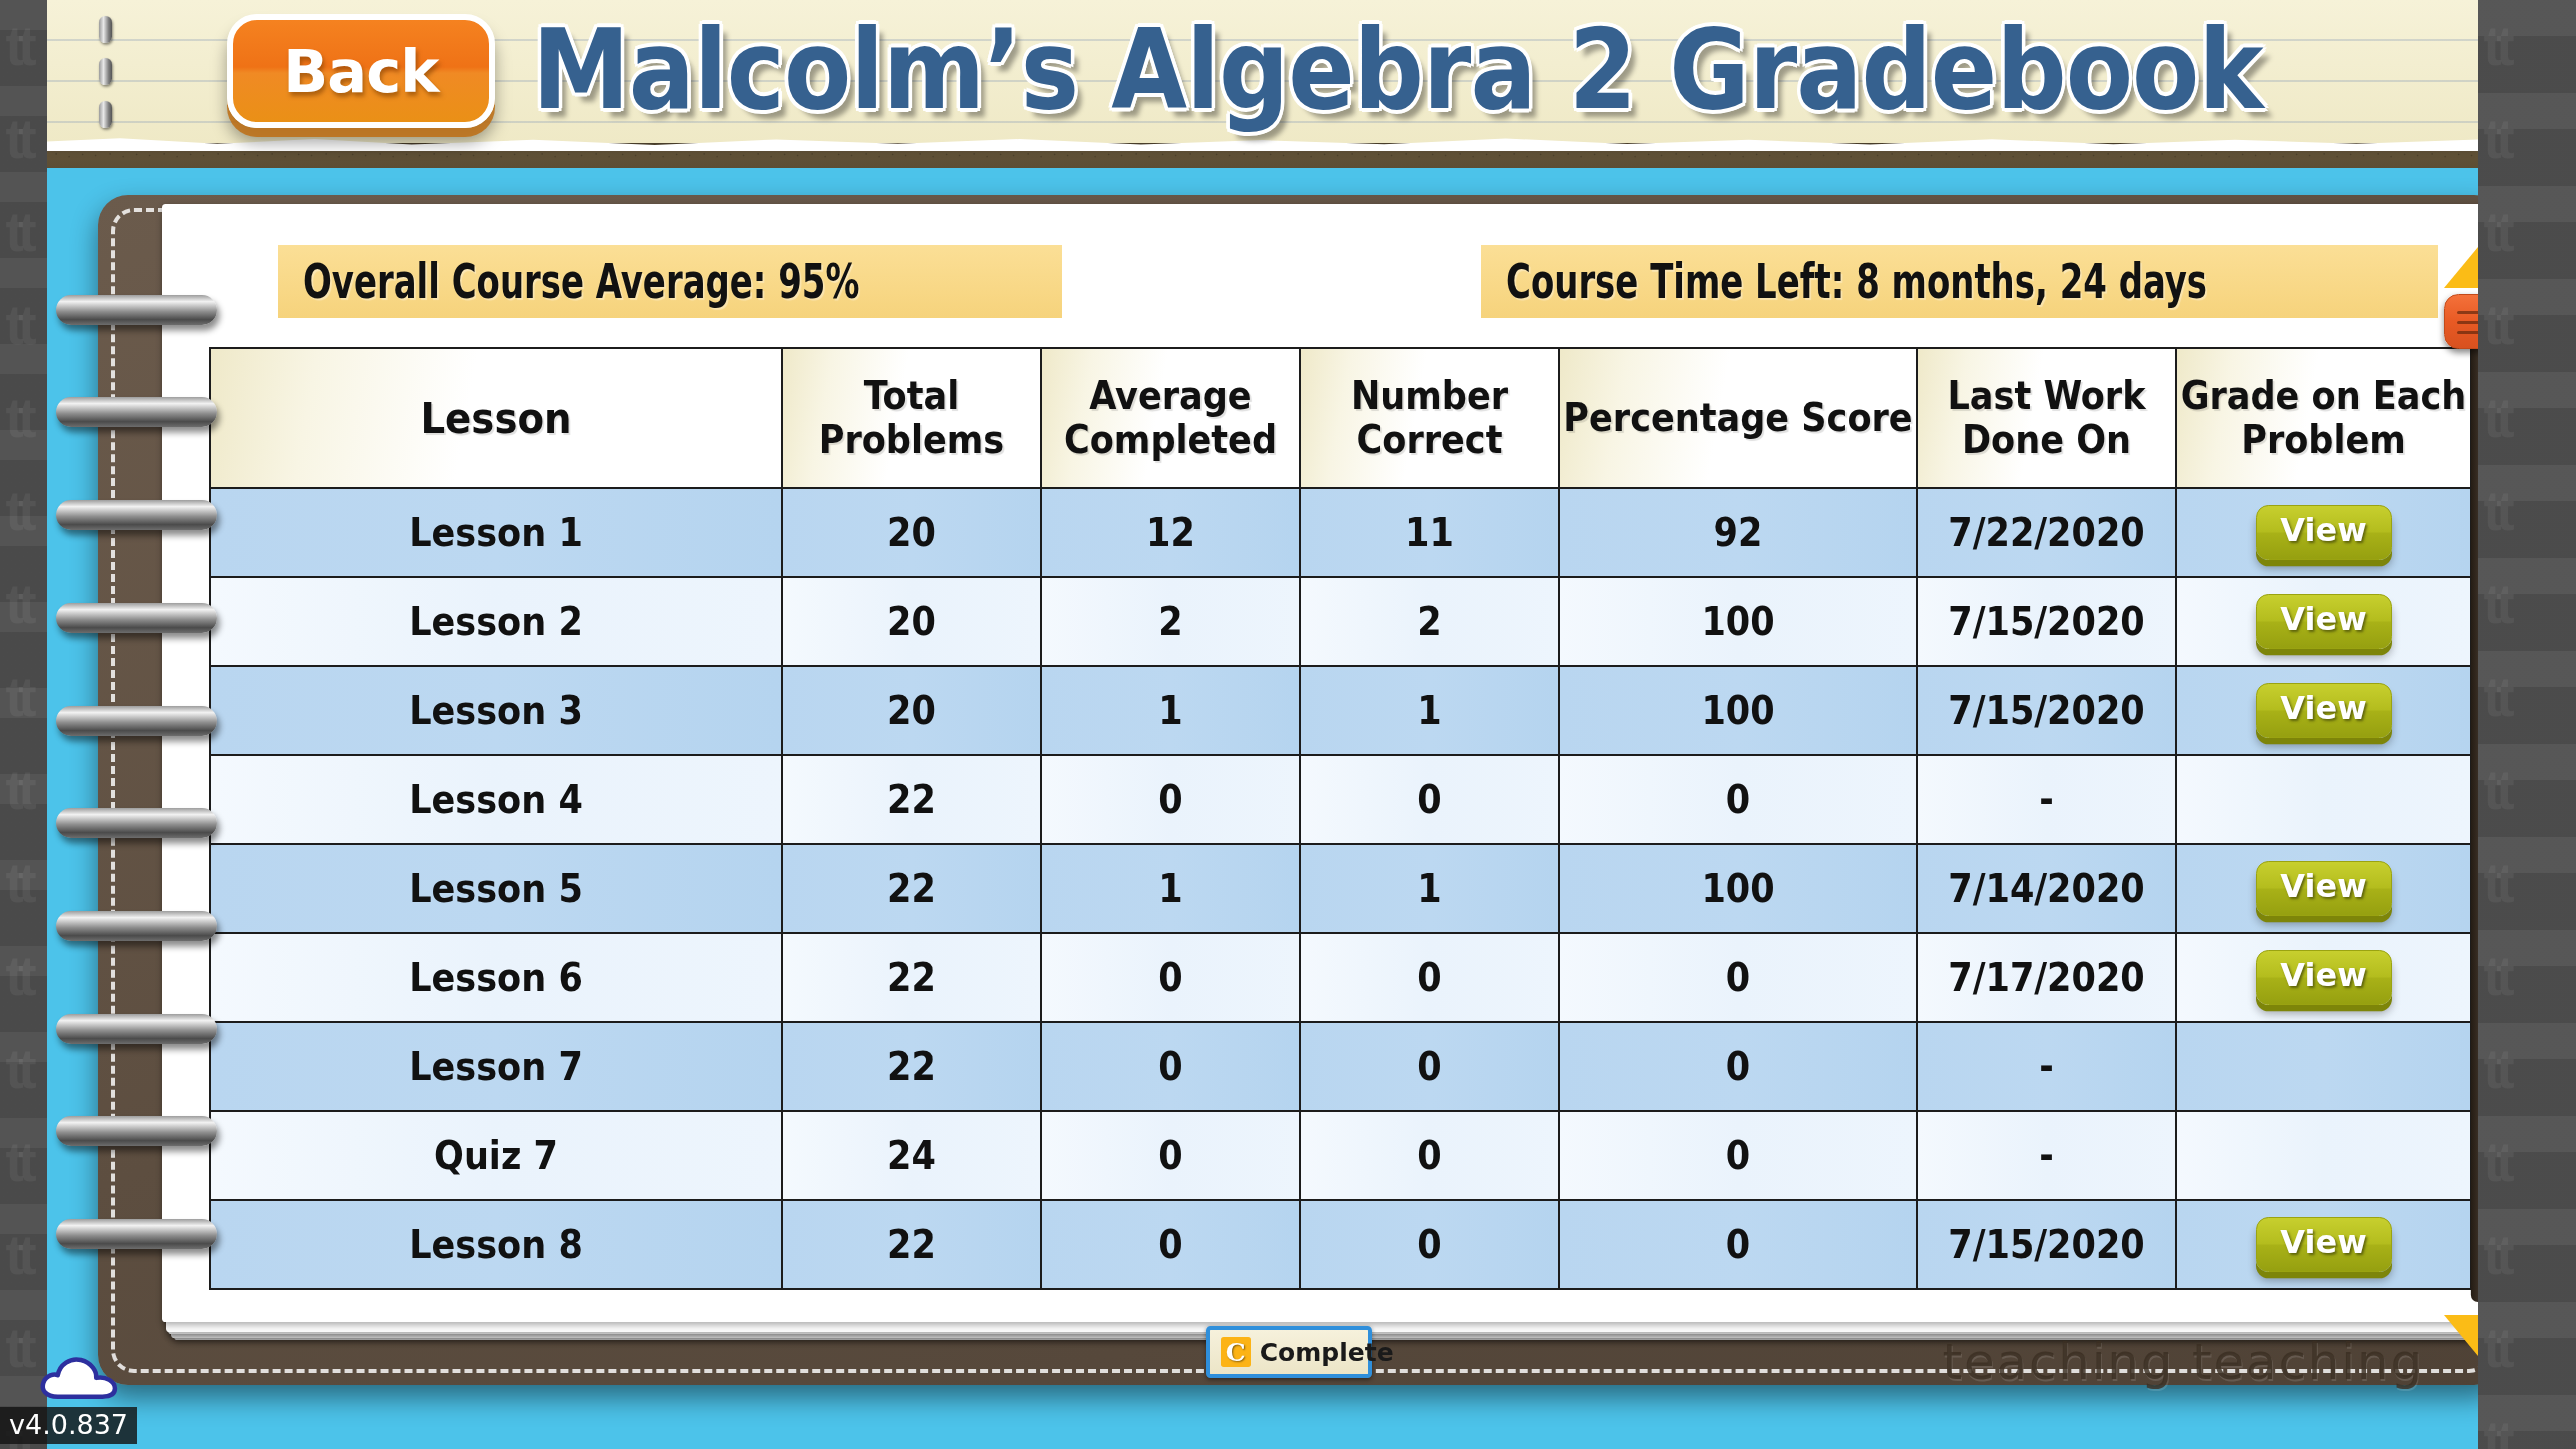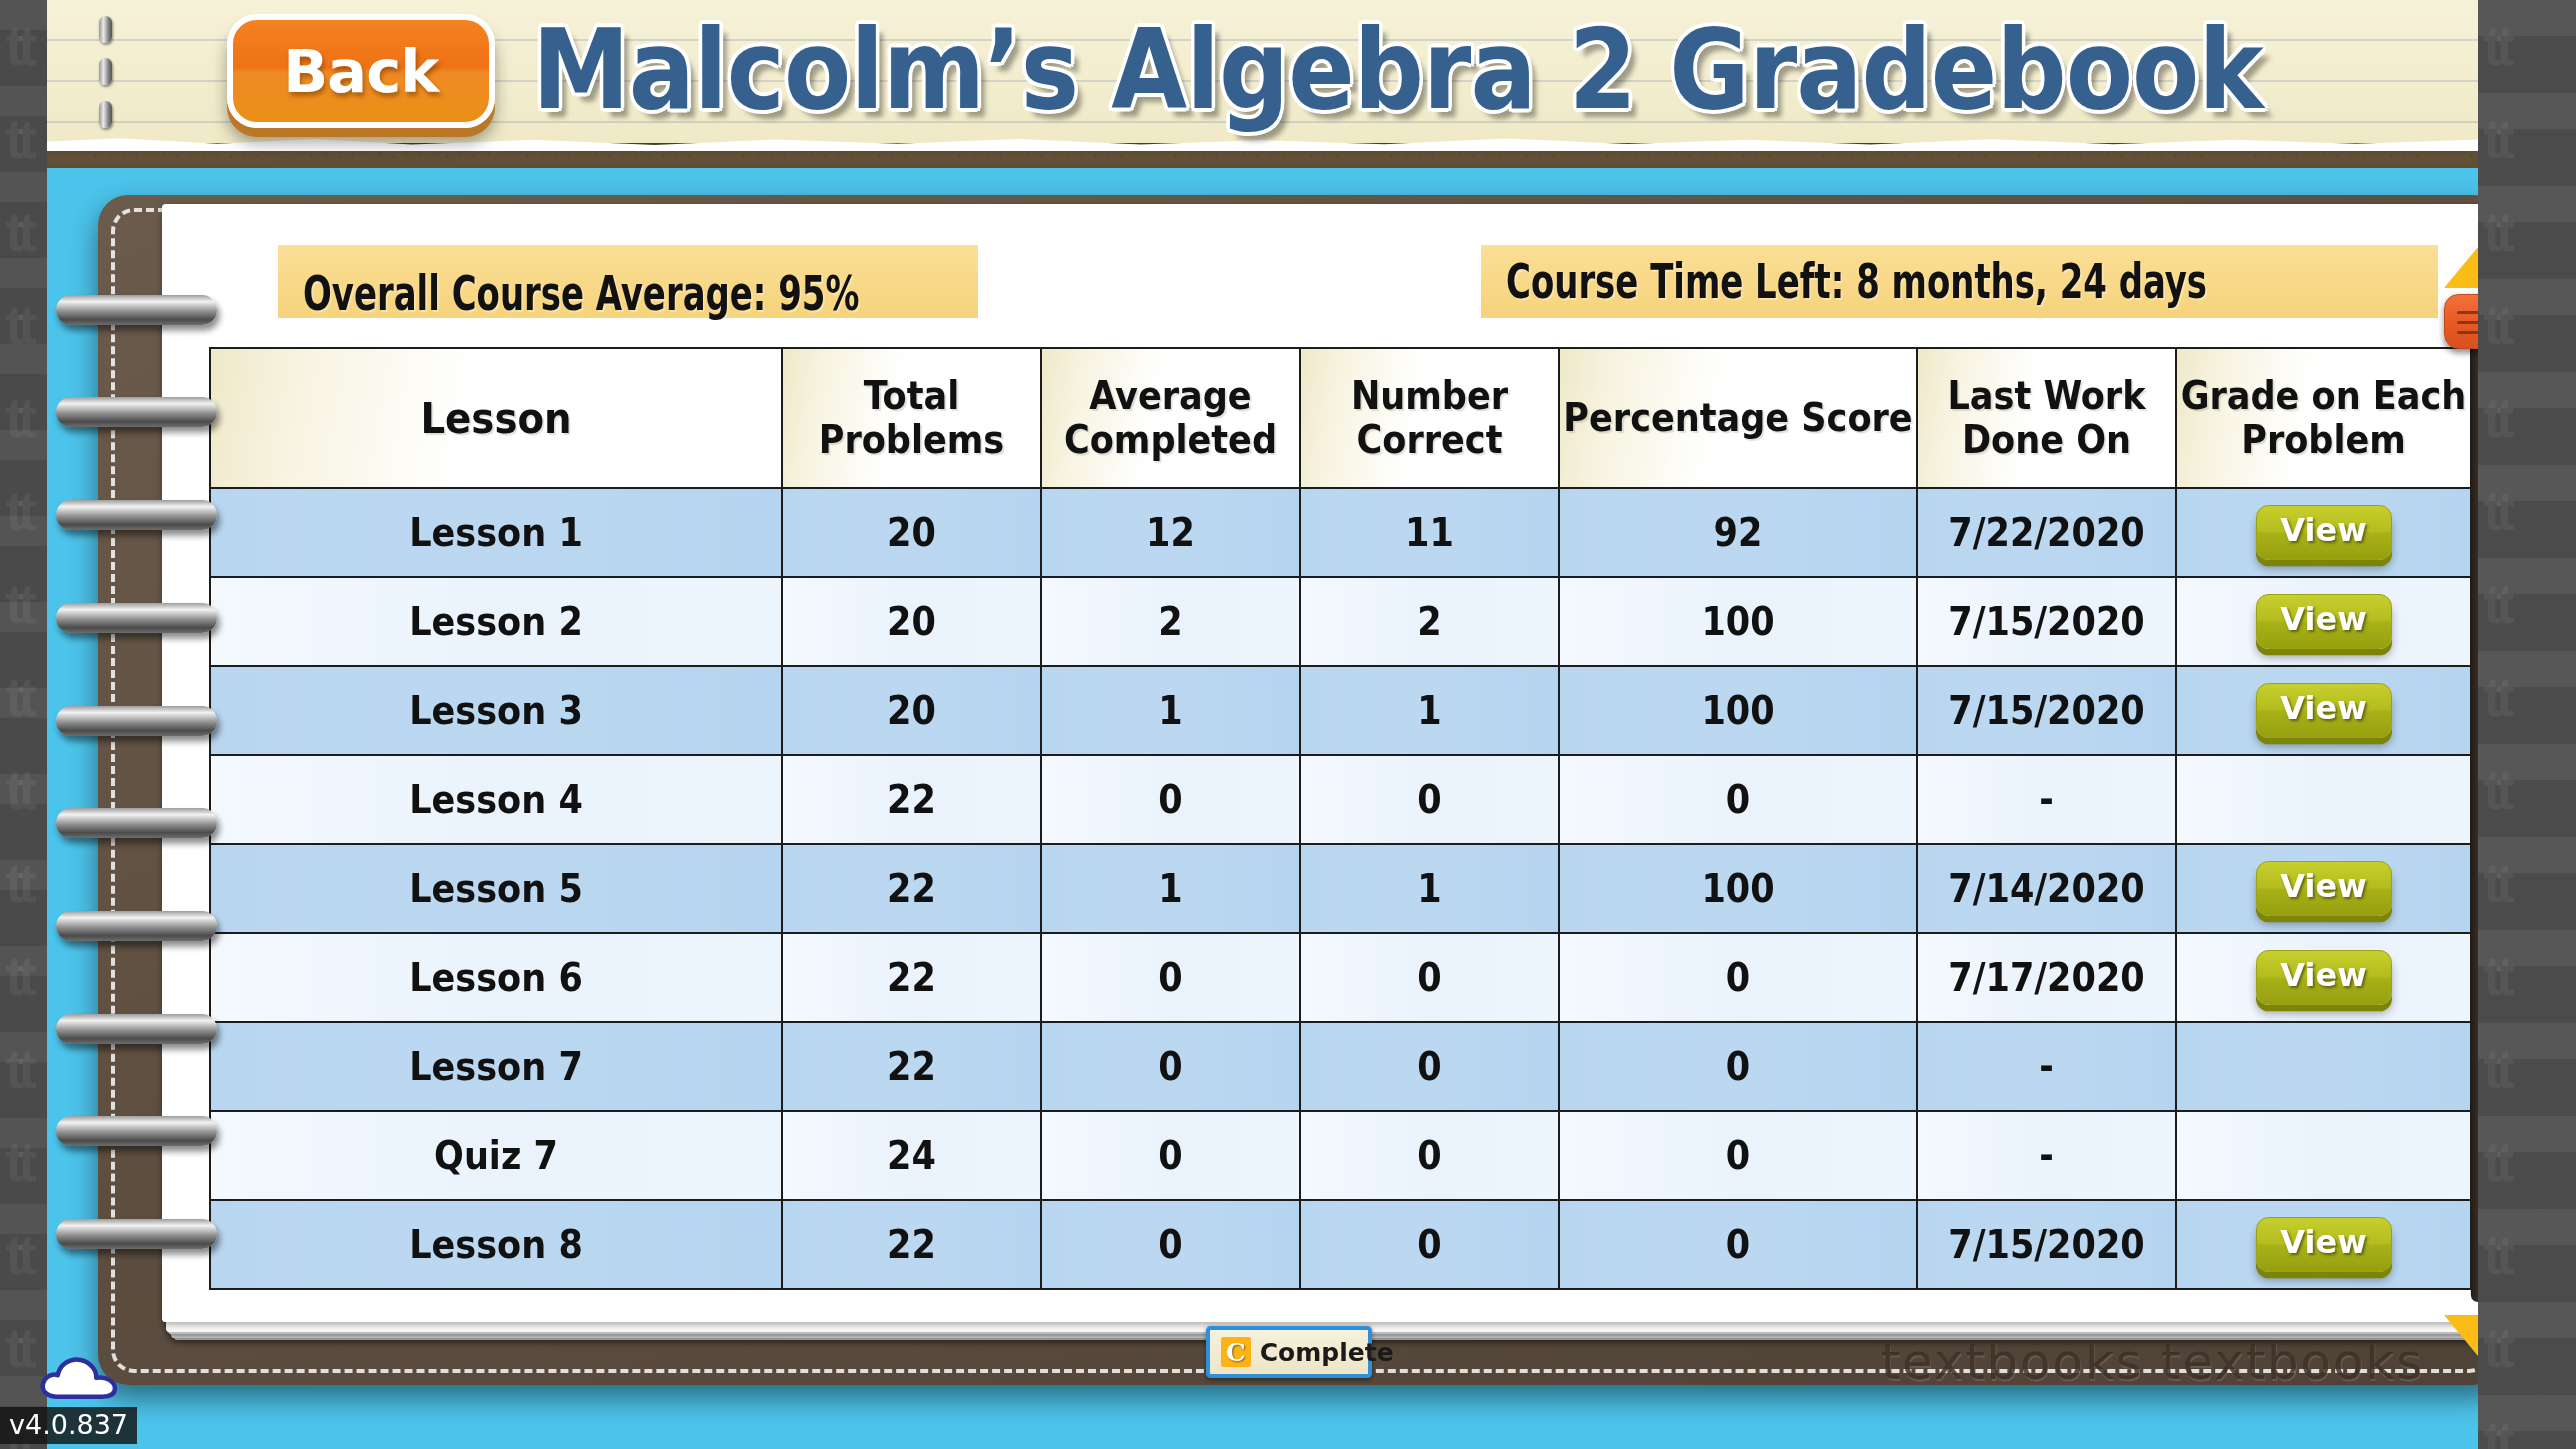--- a/index.html
+++ b/index.html
@@ -231,21 +231,21 @@
     padding: 0 25px;
   }
   .banner span {
     font-family:"DejaVu Sans Condensed","DejaVu Sans", sans-serif;
     font-weight:bold; font-size: 41px; color:#111;
     transform: scaleY(1.16) scaleX(.92);
     transform-origin: left center;
     white-space:nowrap;
     text-shadow: 1.8px 1.8px 0.9px rgba(255,255,255,.35);
   }
-  .banner.avg  { left: 0; width: 700px; align-items: flex-end; }
+  .banner.avg  { left: 0; width: 784px; }
   .banner.time { left: 1203px; width: 957px; }
 
   
   .grade-table {
     position:absolute; left: 47px; top: 143px;
     width: 2187px;
     border-collapse: collapse;
     table-layout: fixed;
   }
   .grade-table th, .grade-table td {
@@ -562,21 +562,21 @@
         <div class="sb-arrow down"></div>
       </div>
     </div>
   </div>
 
   <div class="complete-btn">
     <div class="c-icon">C</div>
     <div class="lbl">Complete</div>
   </div>
 
-  <div class="brand">textbooks textbooks</div>
+  <div class="brand">teaching teaching</div>
 
   <svg class="cloud-icon" viewBox="0 0 96 56">
     <path d="M22 50 C8 50 3 42 6 34 C9 26 18 24 22 26 C24 14 36 6 48 9 C60 12 66 22 65 29
              C76 27 86 33 86 41 C86 49 78 50 72 50 Z" fill="#ffffff" stroke="#2d2f9e" stroke-width="5" stroke-linejoin="round"></path>
   </svg>
 
   <div class="version">v4.0.837</div>
 </div>
 
 

